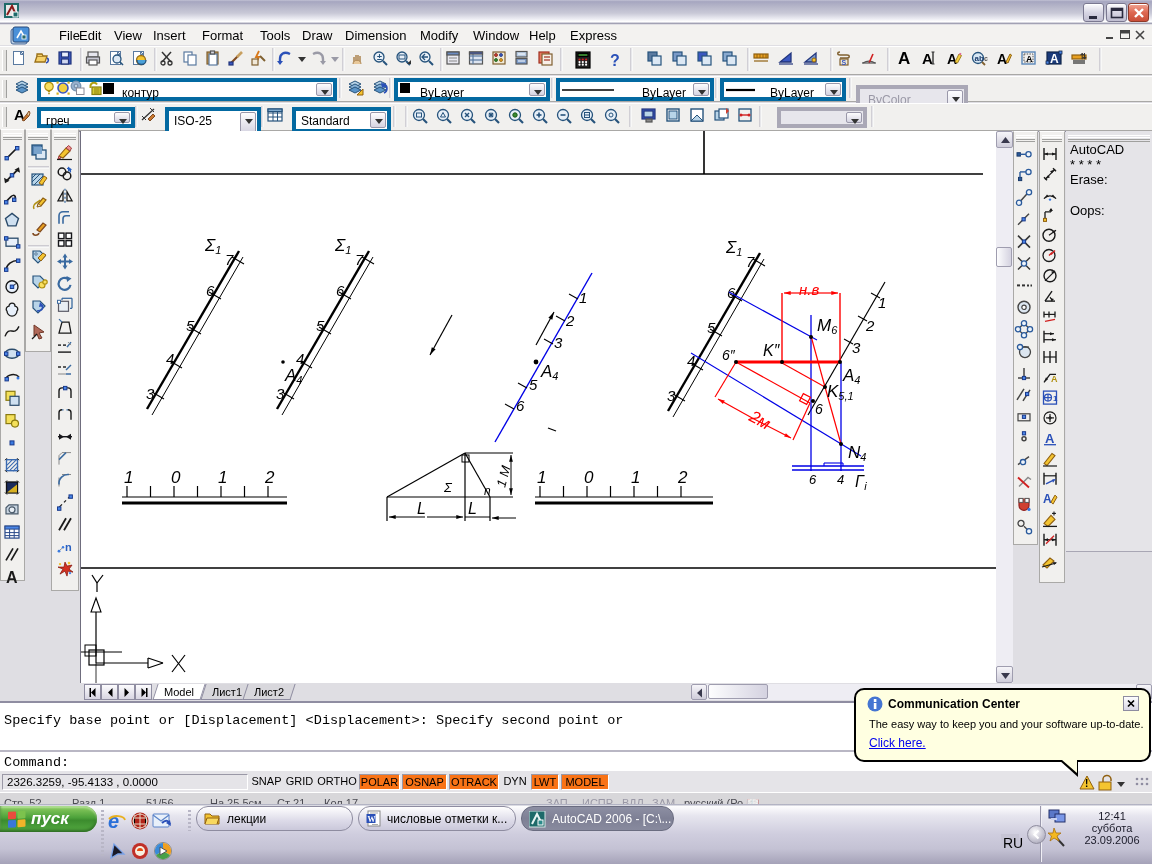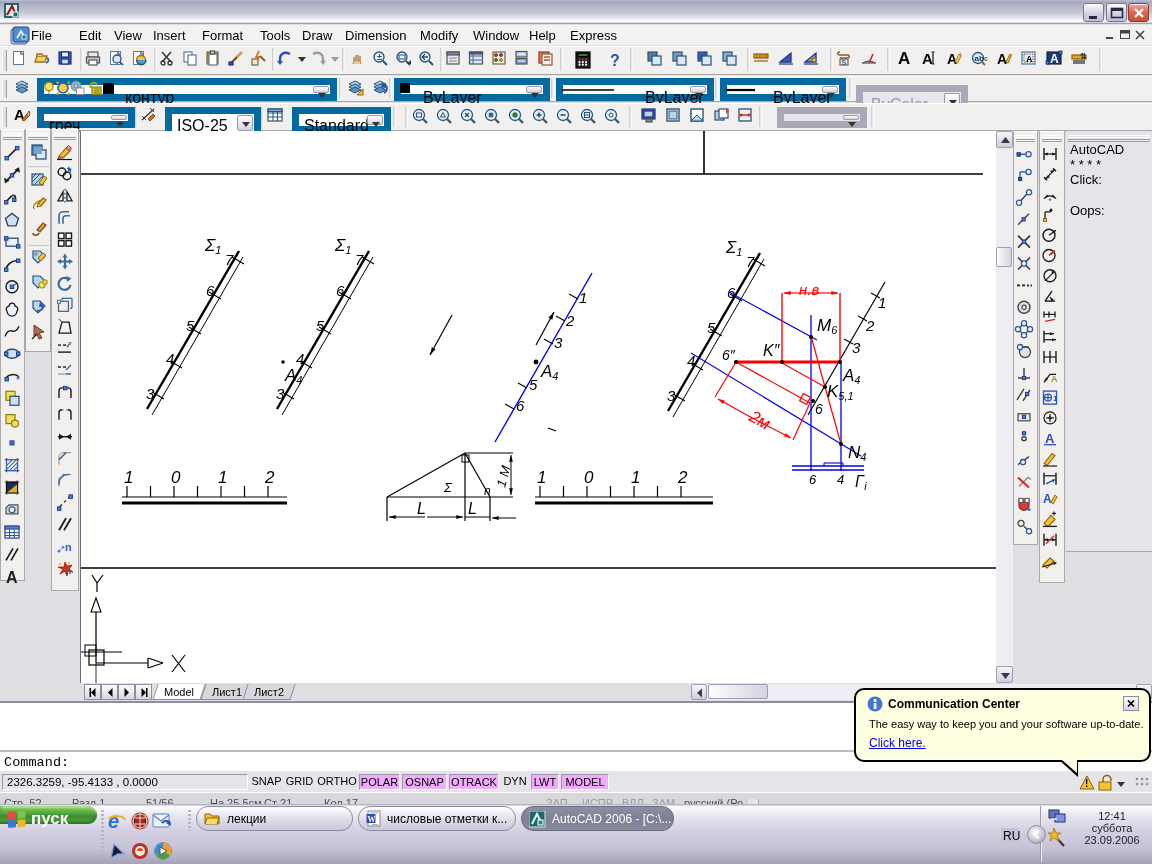--- a/index.html
+++ b/index.html
@@ -12,21 +12,21 @@
 .wbtn svg{position:absolute;left:0;top:0}
 
 #menu{left:0;top:25px;width:1152px;height:20px;background:#f3f2f0;color:#000;font-size:13px}
 #menu span{position:absolute;top:3px}
 
 .tbrow{left:0;width:1152px;background:#f1f0ee;border-top:1px solid #fff;border-bottom:1px solid #a9a8a6}
 #row1{top:46px;height:29px}
 #row2{top:76px;height:26px}
 #row3{top:103px;height:28px}
 .grip{position:absolute;width:5px;border-left:1px solid #fff;border-right:1px solid #a0a09e;background:#e2e1df}
-.combo{position:absolute;background:#fff;border:7px solid #0369a1;font-size:16px;color:#000}
+.combo{position:absolute;background:#fff;border:4px solid #0369a1;font-size:12px;color:#000}
 .combo .arrow{position:absolute;right:1px;top:1px;bottom:1px;width:16px;background:linear-gradient(180deg,#fdfdfe,#d5d3e1);border:1px solid #9a98aa;border-radius:2px}
 .combo .arrow:after{content:"";position:absolute;left:4px;top:6px;border:4px solid transparent;border-top:5px solid #333}
 .combo.gray{background:#e7e6ec;color:#9a98a6;border-color:#aaa8b6}
 
 #main{left:0;top:131px;width:1152px;height:553px;background:#dfdee3;border-top:1px solid #8f8da1}
 #canvas{left:80px;top:131px;width:916px;height:552px;background:#fff;border-left:1px solid #6f6d7d}
 .toolcol{position:absolute;background:#f1f0ee;border:1px solid #aaa9a7;border-top:1px solid #fff}
 .hgrip{position:absolute;left:2px;right:2px;top:3px;height:7px;border-top:3px double #fff;border-bottom:3px double #a0a09e}
 
 #txtpanel{left:1066px;top:131px;width:86px;height:421px;background:#e5e4e8;border-bottom:1px solid #a8a6b4;font-size:13px;color:#000}
@@ -39,21 +39,21 @@
 #tabs{left:0;top:684px;width:1152px;height:17px;background:#dfdee3}
 .tabnav{position:absolute;top:0;width:17px;height:16px;background:linear-gradient(180deg,#fbfbfd,#d8d6e2);border:1px solid #8f8da1}
 .tab{position:absolute;top:0;height:16px;font-size:11px;padding:2px 8px 0 8px;border:1px solid #8f8da1;border-top:none;transform:skewX(-18deg);background:#d8d7dc;color:#000}
 .tab i{display:block;transform:skewX(18deg);font-style:normal}
 
 #cmd{left:0;top:701px;width:1152px;height:69px;background:#fff;border-top:2px solid #8f8da1;font-family:"Liberation Mono",monospace;font-size:13.5px;color:#000;letter-spacing:0.05px}
 
 #status{left:0;top:770px;width:1152px;height:22px;background:#e5e4e8;border-top:1px solid #fff;font-size:11.5px;color:#000}
 .coord{position:absolute;left:2px;top:3px;width:246px;height:16px;border:1px solid #9a98a6;border-bottom-color:#fff;border-right-color:#fff;padding:1px 0 0 4px}
 .sbbn{position:absolute;top:3px;height:16px;padding-top:1px;text-align:center;font-size:11px}
-.sbbn.dn{border:1px solid #9a98a6;border-bottom-color:#fff;border-right-color:#fff;background:#f0abfc}
+.sbbn.dn{border:1px solid #9a98a6;border-bottom-color:#fff;border-right-color:#fff;background:#f97316}
 
 #word{left:0;top:792px;width:1152px;height:12px;background:#d8d7da;border-top:1px solid #fff;overflow:hidden;font-size:11px;color:#4a4a52}
 
 #task{left:0;top:804px;width:1152px;height:60px;background:linear-gradient(180deg,#9fa0b4 0%,#fdfdfe 4%,#e6e5ee 20%,#cfcdde 50%,#c4c2d4 75%,#a5a2b8 100%)}
 .tkbtn{position:absolute;top:2px;height:25px;border-radius:12px;border:1px solid #8e8ca0;background:linear-gradient(180deg,#fefefe,#dcdae8 60%,#cac8da);font-size:12px;color:#000}
 .tkbtn.active{background:linear-gradient(180deg,#8d8fa3,#7e8095 50%,#888a9e);color:#fff;border-color:#6a6c80}
 
 #balloon{left:854px;top:688px;width:297px;height:74px;background:#ffffe1;border:2px solid #000;border-radius:10px;font-size:12px;color:#000}
 #balloon .tail{position:absolute;left:206px;top:70px;width:0;height:0;border-left:15px solid transparent;border-top:13px solid #ffffe1}
 #balloon .tail2{position:absolute;left:203px;top:70px;width:0;height:0;border-left:19px solid transparent;border-top:17px solid #000}
@@ -87,21 +87,21 @@
     </div>
 </div>
 
 <div class="abs" id="menu">
   <svg class="abs" style="left:9px;top:1px" width="22" height="19" viewBox="0 0 22 19">
       <rect x="2" y="3" width="16" height="15" rx="2" fill="#b8cce0" stroke="#4a6a9a"></rect>
       <rect x="4" y="1" width="16" height="15" rx="2" fill="#4a90d8" stroke="#27497a"></rect>
       <path d="M8 12 L12 5 L16 12" stroke="#fff" stroke-width="1.6" fill="none"></path>
       <rect x="13" y="9" width="4" height="4" fill="#2a6a6a" stroke="#fff" stroke-width="0.8"></rect>
     </svg>
-  <span style="left:31px">File</span>
+  <span style="left:59px">File</span>
     <span style="left:79px">Edit</span>
     <span style="left:114px">View</span>
     <span style="left:153px">Insert</span>
     <span style="left:202px">Format</span>
     <span style="left:260px">Tools</span>
     <span style="left:302px">Draw</span>
     <span style="left:345px">Dimension</span>
     <span style="left:420px">Modify</span>
     <span style="left:473px">Window</span>
     <span style="left:529px">Help</span>
@@ -359,21 +359,21 @@
 <div class="abs toolcol" style="left:1013px;top:131px;width:25px;height:414px">
     <div class="hgrip"></div>
   </div>
 <div class="abs toolcol" style="left:1039px;top:131px;width:26px;height:452px">
     <div class="hgrip"></div>
   </div>
 
 <div class="abs" id="txtpanel">
   <div class="hgrip" style="top:4px"></div>
   <div class="abs" style="left:4px;top:11px">AutoCAD<br>* * * *</div>
-  <div class="abs" style="left:4px;top:41px">Click:</div>
+  <div class="abs" style="left:4px;top:41px">Erase:</div>
   <div class="abs" style="left:4px;top:72px">Oops:</div>
 </div>
 
 <div class="sb" style="left:996px;top:131px;width:17px;height:552px"></div>
 <div class="sbtn" style="left:996px;top:131px">
     <svg width="17" height="17">
       <path d="M8.5 5 L13 11 L4 11 Z" fill="#39394d"></path>
     </svg>
   </div>
 <div class="sbtn" style="left:996px;top:666px">
@@ -424,20 +424,21 @@
     </svg>
   </div>
 <div class="sthumb" style="left:708px;top:684px;width:60px;height:15px"></div>
 <div class="sbtn" style="left:1136px;top:684px;width:16px;height:16px">
     <svg width="16" height="16">
       <path d="M6 3.5 L11 8 L6 12.5 Z" fill="#39394d"></path>
     </svg>
   </div>
 
 <div class="abs" id="cmd">
+  <div class="abs" style="left:4px;top:10px">Specify base point or [Displacement] &lt;Displacement&gt;: Specify second point or</div>
   <div class="abs" style="left:0;top:47px;width:1152px;height:2px;background:#b9b7c4"></div>
   <div class="abs" style="left:4px;top:52px">Command:</div>
 </div>
 
 <div class="abs" id="status">
   <div class="coord">2326.3259, -95.4133 , 0.0000</div>
   <span class="sbbn" style="left:251px;width:31px">SNAP</span>
   <span class="sbbn" style="left:284px;width:31px">GRID</span>
   <span class="sbbn" style="left:317px;width:40px">ORTHO</span>
   <span class="sbbn dn" style="left:359px;width:41px">POLAR</span>
@@ -461,32 +462,32 @@
         <circle cx="68" cy="10" r="1.3"></circle>
       </g>
     </svg>
 </div>
 
 <div class="abs" id="word">
   <span class="abs" style="left:4px;top:4px">Стр. 5?</span>
     <span class="abs" style="left:72px;top:4px">Разд 1</span>
     <span class="abs" style="left:146px;top:4px">51/56</span>
     <span class="abs" style="left:210px;top:4px">На 25,5см</span>
-    <span class="abs" style="left:264px;top:4px">Ст 21</span>
+    <span class="abs" style="left:277px;top:4px">Ст 21</span>
     <span class="abs" style="left:324px;top:4px">Кол 17</span>
     <span class="abs" style="left:546px;top:4px;color:#9a98a6">ЗАП</span>
     <span class="abs" style="left:582px;top:4px;color:#9a98a6">ИСПР</span>
     <span class="abs" style="left:622px;top:4px;color:#9a98a6">ВДЛ</span>
     <span class="abs" style="left:652px;top:4px;color:#9a98a6">ЗАМ</span>
     <span class="abs" style="left:684px;top:4px">русский (Ро</span>
     <span class="abs" style="left:746px;top:4px">📖</span>
 </div>
 
 <div class="abs" id="task">
-  <div class="abs" id="startbtn" style="left:0;top:2px;width:97px;height:18px;border-radius:0 13px 13px 0;background:linear-gradient(180deg,#8fce62 0%,#4ca13a 45%,#3c8c2e 55%,#55ab42 100%);box-shadow:inset 0 -2px 3px #2e6b24,inset 0 2px 2px #b3e097;color:#fff;font-weight:bold;font-size:17px">
+  <div class="abs" id="startbtn" style="left:0;top:2px;width:97px;height:26px;border-radius:0 13px 13px 0;background:linear-gradient(180deg,#8fce62 0%,#4ca13a 45%,#3c8c2e 55%,#55ab42 100%);box-shadow:inset 0 -2px 3px #2e6b24,inset 0 2px 2px #b3e097;color:#fff;font-weight:bold;font-style:italic;font-size:17px">
     <svg class="abs" style="left:7px;top:4px" width="20" height="19" viewBox="0 0 20 19">
         <g transform="skewY(-4)">
           <rect x="1" y="2" width="8" height="7.5" rx="1" fill="#e84c3d"></rect>
           <rect x="10.5" y="2" width="8" height="7.5" rx="1" fill="#7cc24d"></rect>
           <rect x="1" y="10.5" width="8" height="7.5" rx="1" fill="#3a77d8"></rect>
           <rect x="10.5" y="10.5" width="8" height="7.5" rx="1" fill="#f0b429"></rect>
         </g>
       </svg>
     <span class="abs" style="left:31px;top:3px">пуск</span>
     </div>
@@ -542,21 +543,21 @@
     </div>
   <div class="tkbtn active" style="left:521px;width:153px">
     <svg class="abs" style="left:7px;top:4px" width="17" height="17" viewBox="0 0 17 17">
         <rect x="0" y="0" width="16" height="16" fill="#1e6a6a" stroke="#d8e8e8"></rect>
         <path d="M3 13 L8 3 L13 13" stroke="#e8f4f4" stroke-width="2" fill="none"></path>
         <rect x="9" y="9" width="5" height="5" fill="#2a8a8a" stroke="#fff"></rect>
       </svg>
     <span class="abs" style="left:30px;top:5px">AutoCAD 2006 - [C:\...</span>
     </div>
   <div class="abs" style="left:1040px;top:2px;width:1px;height:56px;background:#9a98ac;box-shadow:1px 0 0 #f0eff5"></div>
-  <div class="abs" style="left:1001px;top:24px;width:18px;height:15px;background:#c6c4d4;font-size:12px;padding:1px 0 0 2px">RU</div>
+  <div class="abs" style="left:1001px;top:30px;width:18px;height:15px;background:#c6c4d4;font-size:14px;padding:1px 0 0 2px">RU</div>
   <div class="abs" style="left:1027px;top:21px;width:19px;height:19px;border-radius:50%;background:radial-gradient(circle at 7px 6px,#fdfdfe,#b8b6c6 70%,#8e8c9e);border:1px solid #8e8c9e">
       <svg width="17" height="17">
         <path d="M10.5 4.5 L6.5 8.5 L10.5 12.5" stroke="#fff" stroke-width="2.2" fill="none"></path>
       </svg>
     </div>
   <svg class="abs" style="left:1047px;top:4px" width="22" height="42" viewBox="0 0 22 42">
     <rect x="2" y="2" width="10" height="8" fill="#5a77c8" stroke="#24306a"></rect>
       <rect x="8" y="6" width="10" height="8" fill="#7a97e8" stroke="#24306a"></rect>
       <rect x="4" y="10" width="6" height="2" fill="#c8d0f0"></rect>
     <path d="M6 26 L17 38" stroke="#333" stroke-width="2"></path>

